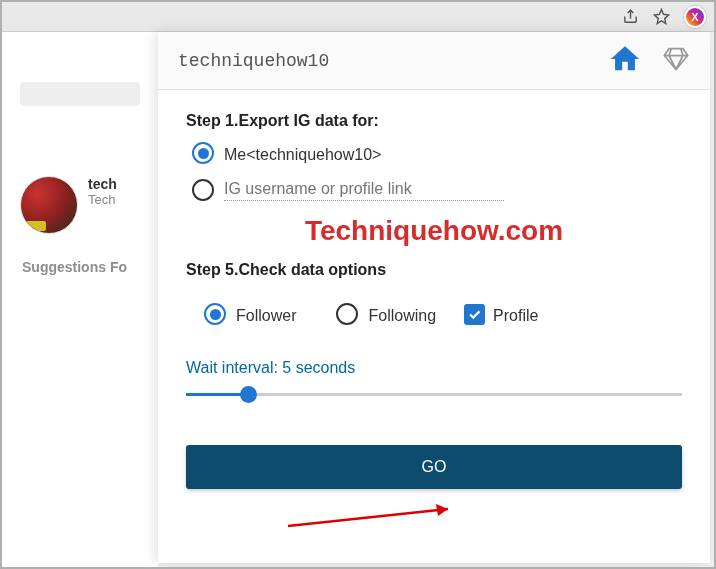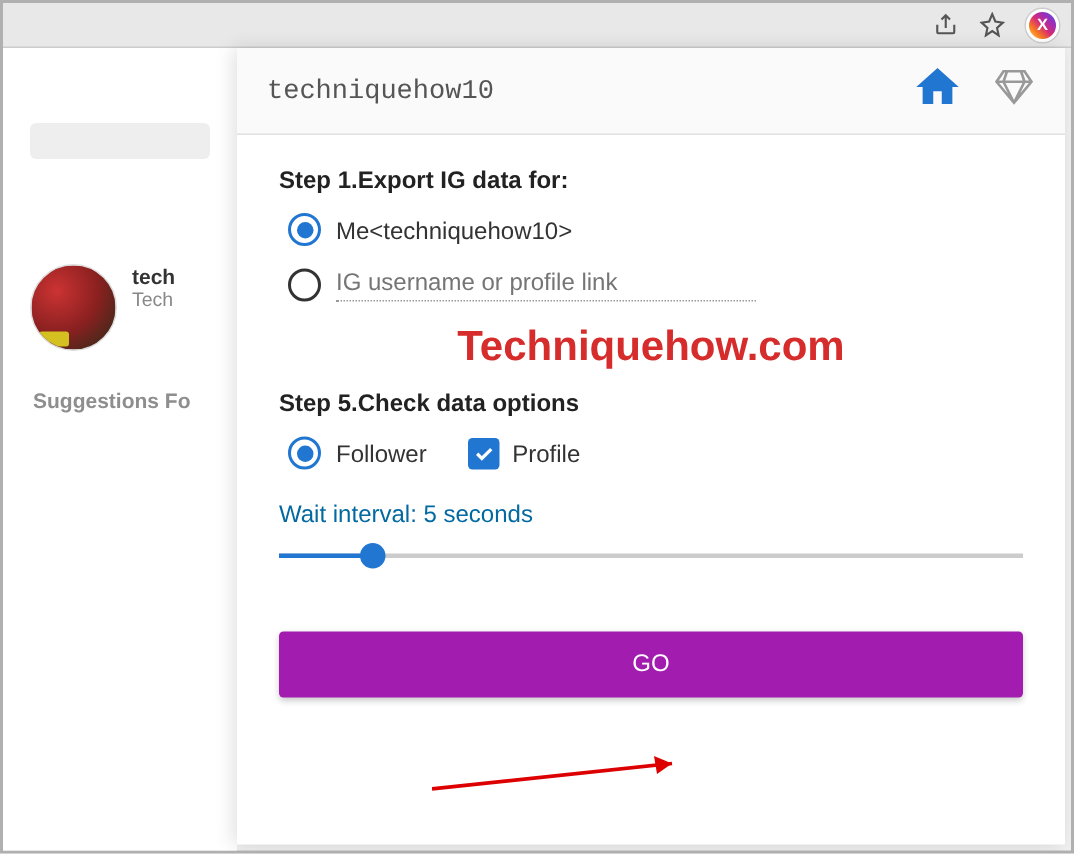--- a/index.html
+++ b/index.html
@@ -234,21 +234,21 @@
       left: 54px;
       top: 1px;
       width: 17px;
       height: 17px;
       background: #2176d2;
       border-radius: 50%;
     }
     .go-btn {
       width: 100%;
       height: 44px;
-      background: #a21caf;
+      background: #0c4a6e;
       color: #fff;
       font-size: 16px;
       border: none;
       border-radius: 3px;
       box-shadow: 0 2px 4px rgba(0,0,0,0.2);
       cursor: pointer;
       position: relative;
     }
     .arrow-annot {
       position: absolute;
@@ -310,25 +310,29 @@
         </span>
       <span class="radio-label">Me&lt;techniquehow10&gt;</span>
     </div>
     <div class="radio-row">
       <span class="radio off"></span>
       <input class="input-under" placeholder="IG username or profile link" style="">
     </div>
     <div class="watermark">Techniquehow.com</div>
     <div class="step-head">Step 5.Check data options</div>
     <div class="options-row">
-      <div class="radio-row" style="margin:0">
+      <div class="radio-row" style="margin:12px">
         <span class="radio">
             <span class="dot"></span>
           </span>
         <span class="radio-label">Follower</span>
+      </div>
+      <div class="radio-row" style="margin:0">
+        <span class="radio off"></span>
+        <span class="radio-label">Following</span>
       </div>
       <div class="radio-row" style="margin:0">
         <span class="checkbox">
           <svg width="15" height="15" viewBox="0 0 24 24" fill="none" stroke="#fff" stroke-width="3.5">
               <path d="M5 12l5 5L20 7"></path>
             </svg>
         </span>
         <span class="radio-label">Profile</span>
       </div>
     </div>

